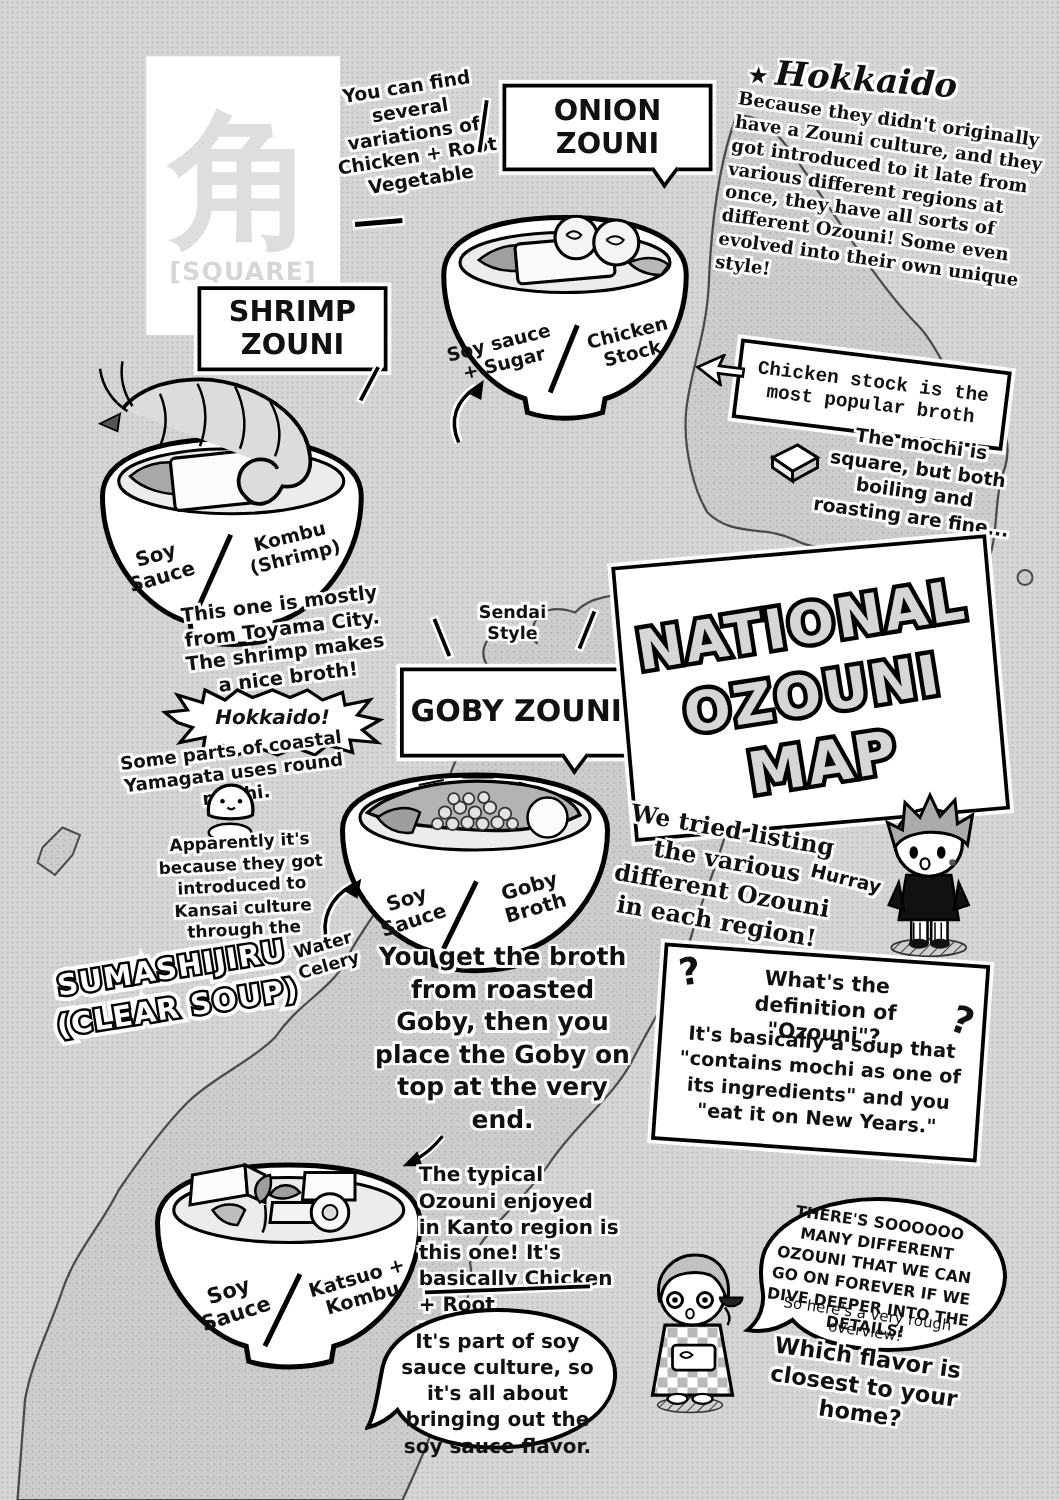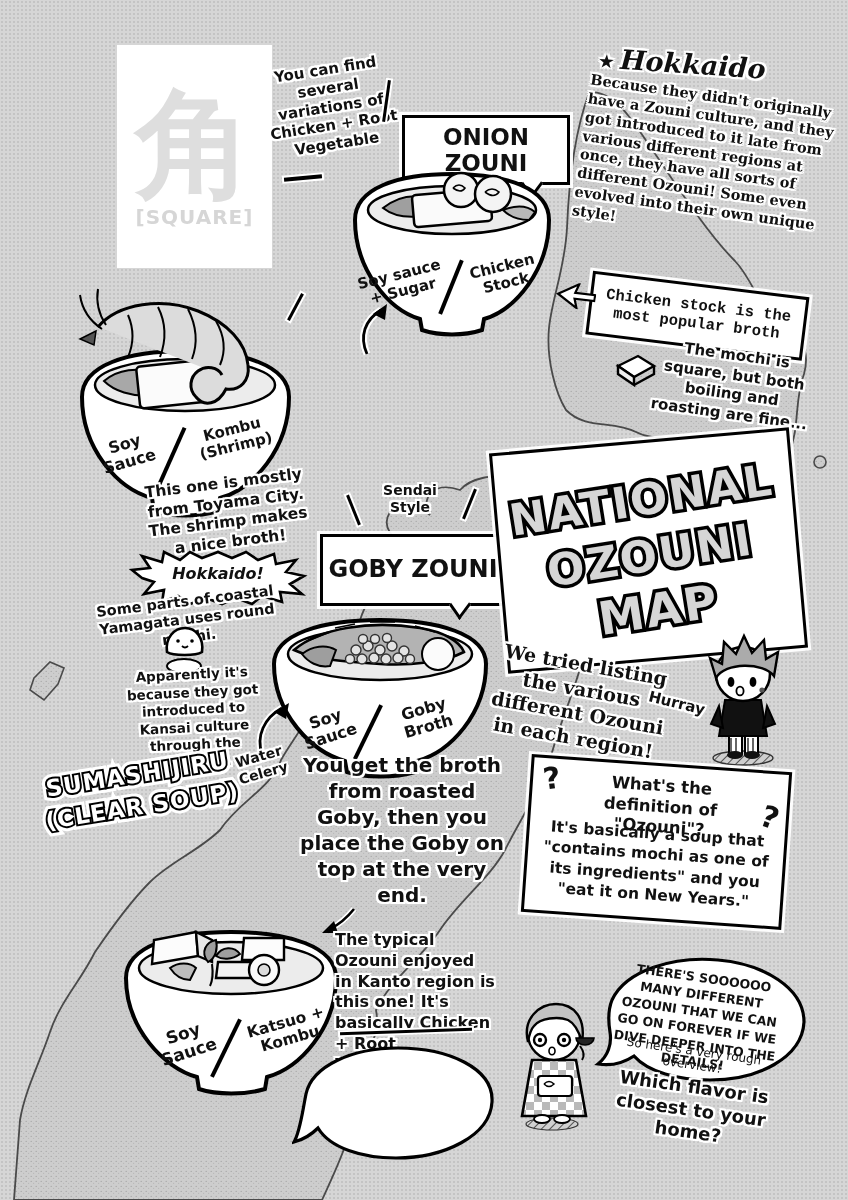--- a/index.html
+++ b/index.html
@@ -46,21 +46,21 @@
     <path d="M640,455 L560,470 C520,480 480,468 460,490 C432,480 420,500 430,515 C420,505 398,498 390,512 C380,528 395,540 405,545 C390,570 370,590 360,620 C345,650 330,660 320,690 C310,720 292,740 281,760 C270,790 240,800 220,830 C200,850 170,862 150,882 C130,902 110,930 95,952 C80,982 60,1002 50,1032 C40,1062 25,1090 20,1120 L14,1200 L322,1200 C340,1160 356,1130 350,1100 C360,1060 382,1040 376,1010 C390,980 420,960 440,930 C460,900 490,878 505,850 C520,820 540,790 550,760 C560,720 576,690 585,650 C600,600 616,550 626,510 C636,485 641,470 640,455 Z" fill="url(#stipple)" stroke="#4a4a4a" stroke-width="1.8"></path>
 
     <path d="M34,678 L50,662 L64,668 L58,684 L44,700 L30,690 Z" fill="url(#stipple)" stroke="#4a4a4a" stroke-width="1.6"></path>
   </svg>
 
   <div class="abs" style="left:117px;top:45px;width:155px;height:223px;background:#fff;display:flex;flex-direction:column;align-items:center;justify-content:center;">
     <div style="font-size:118px;font-weight:bold;color:#dedede;line-height:1;">角</div>
     <div style="font-size:20px;font-weight:900;color:#d6d6d6;letter-spacing:1px;margin-top:2px;">[SQUARE]</div>
   </div>
 
-  <div class="abs notebox" style="left:402px;top:67px;width:162px;height:64px;font-size:23px;margin-top:48px;">
+  <div class="abs notebox" style="left:402px;top:67px;width:162px;height:64px;font-size:23px;">
     <span>ONION ZOUNI</span>
     <div class="tail" style="left:118px;bottom:-11px;"></div>
   </div>
 
   <div class="abs note halo" style="left:266px;top:60px;width:130px;font-size:15px;line-height:1.25;transform:rotate(-9deg);">You can find several variations of Chicken + Root Vegetable</div>
   <div class="tick" style="left:385px;top:80px;width:3px;height:42px;transform:rotate(8deg);"></div>
   <div class="tick" style="left:284px;top:176px;width:38px;height:4px;transform:rotate(-5deg);"></div>
 
   <div class="abs" style="left:343px;top:158px;width:218px;height:190px;">
     <svg width="218" height="190" viewBox="0 0 218 190">
@@ -78,20 +78,23 @@
     <div class="slash" style="left:106px;top:100px;height:58px;transform:rotate(22deg);"></div>
     <div class="bowl-label" style="left:120px;top:100px;width:82px;font-size:15px;transform:rotate(-14deg);">Chicken Stock</div>
   </div>
 
   <div class="abs halo" style="left:598px;top:48px;transform:rotate(4deg);white-space:nowrap;">
     <span style="font-size:19px;font-weight:bold;">★</span>
     <span class="serifnote" style="font-size:27px;font-weight:900;font-style:italic;">Hokkaido</span>
   </div>
   <div class="abs halo serifnote" style="left:580px;top:88px;width:264px;font-size:14.5px;font-weight:700;line-height:1.3;transform:rotate(8deg);">Because they didn't originally have a Zouni culture, and they got introduced to it late from various different regions at once, they have all sorts of different Ozouni! Some even evolved into their own unique style!</div>
 
+  <div class="abs notebox" style="left:158px;top:229px;width:146px;height:62px;font-size:23px;">
+    <span>SHRIMP ZOUNI</span>
+  </div>
   <div class="tick" style="left:294px;top:292px;width:3px;height:30px;transform:rotate(28deg);"></div>
 
   <div class="abs" style="left:68px;top:285px;width:235px;height:250px;">
     <svg width="235" height="250" viewBox="0 0 235 250">
       <path d="M14,112 C14,80 60,66 117,66 C174,66 221,80 221,112 C221,164 185,204 152,213 L150,226 C130,232 104,232 86,226 L84,213 C50,204 14,164 14,112 Z" fill="#fff" stroke="#000" stroke-width="4"></path>
       <ellipse cx="117" cy="100" rx="90" ry="26" fill="#ececec" stroke="#000" stroke-width="2.5"></ellipse>
       <path d="M36,96 C50,84 70,82 88,88 L82,110 C64,112 46,106 36,96 Z" fill="#a8a8a8" stroke="#000" stroke-width="2"></path>
       <rect x="70" y="78" width="72" height="42" rx="4" transform="rotate(-6 106 99)" fill="#fbfbfb" stroke="#000" stroke-width="2.5"></rect>
       <path d="M30,42 C50,18 95,12 130,26 C160,38 178,58 180,80 C182,96 172,106 158,104 C150,120 136,122 128,112 C120,104 122,92 130,86 C138,80 150,82 154,90" fill="#dcdcdc" stroke="#000" stroke-width="3"></path>
       <path d="M60,30 C66,44 66,58 60,72 M90,22 C98,38 98,56 92,72 M120,24 C128,40 130,58 124,74 M148,36 C156,50 158,66 152,80" fill="none" stroke="#000" stroke-width="2"></path>
@@ -276,20 +279,21 @@
     <path d="M14,18 L2,30 L18,30 Z" fill="#000"></path>
   </svg>
 
   <div class="abs halo" style="left:335px;top:930px;width:160px;font-size:16px;font-weight:bold;line-height:1.3;">The typical Ozouni enjoyed in Kanto region is this one! It's basically Chicken + Root Vegetable.</div>
   <div class="tick" style="left:340px;top:1030px;width:132px;height:3px;transform:rotate(-2deg);"></div>
 
   <div class="abs" style="left:292px;top:1036px;width:212px;height:132px;">
     <svg width="212" height="132" viewBox="0 0 212 132">
       <path d="M14,58 C20,30 60,12 106,12 C156,12 202,32 200,66 C198,100 152,122 104,122 C70,122 38,112 26,92 C18,100 10,104 2,106 C8,96 10,78 14,58 Z" fill="#fff" stroke="#000" stroke-width="3.2"></path>
     </svg>
+    <div class="abs" style="left:20px;top:26px;width:172px;text-align:center;font-weight:bold;font-size:16px;line-height:1.32;">It's part of soy sauce culture, so it's all about bringing out the soy sauce flavor.</div>
   </div>
 
   <svg class="abs" style="left:502px;top:998px;" width="105" height="135" viewBox="0 0 105 135">
     <defs>
       <pattern id="checker1" width="16" height="16" patternUnits="userSpaceOnUse">
         <rect width="16" height="16" fill="#fff"></rect>
         <rect width="8" height="8" fill="#b9b9b9"></rect>
         <rect x="8" y="8" width="8" height="8" fill="#b9b9b9"></rect>
       </pattern>
       <pattern id="hatch2" width="6" height="6" patternUnits="userSpaceOnUse" patternTransform="rotate(45)">

